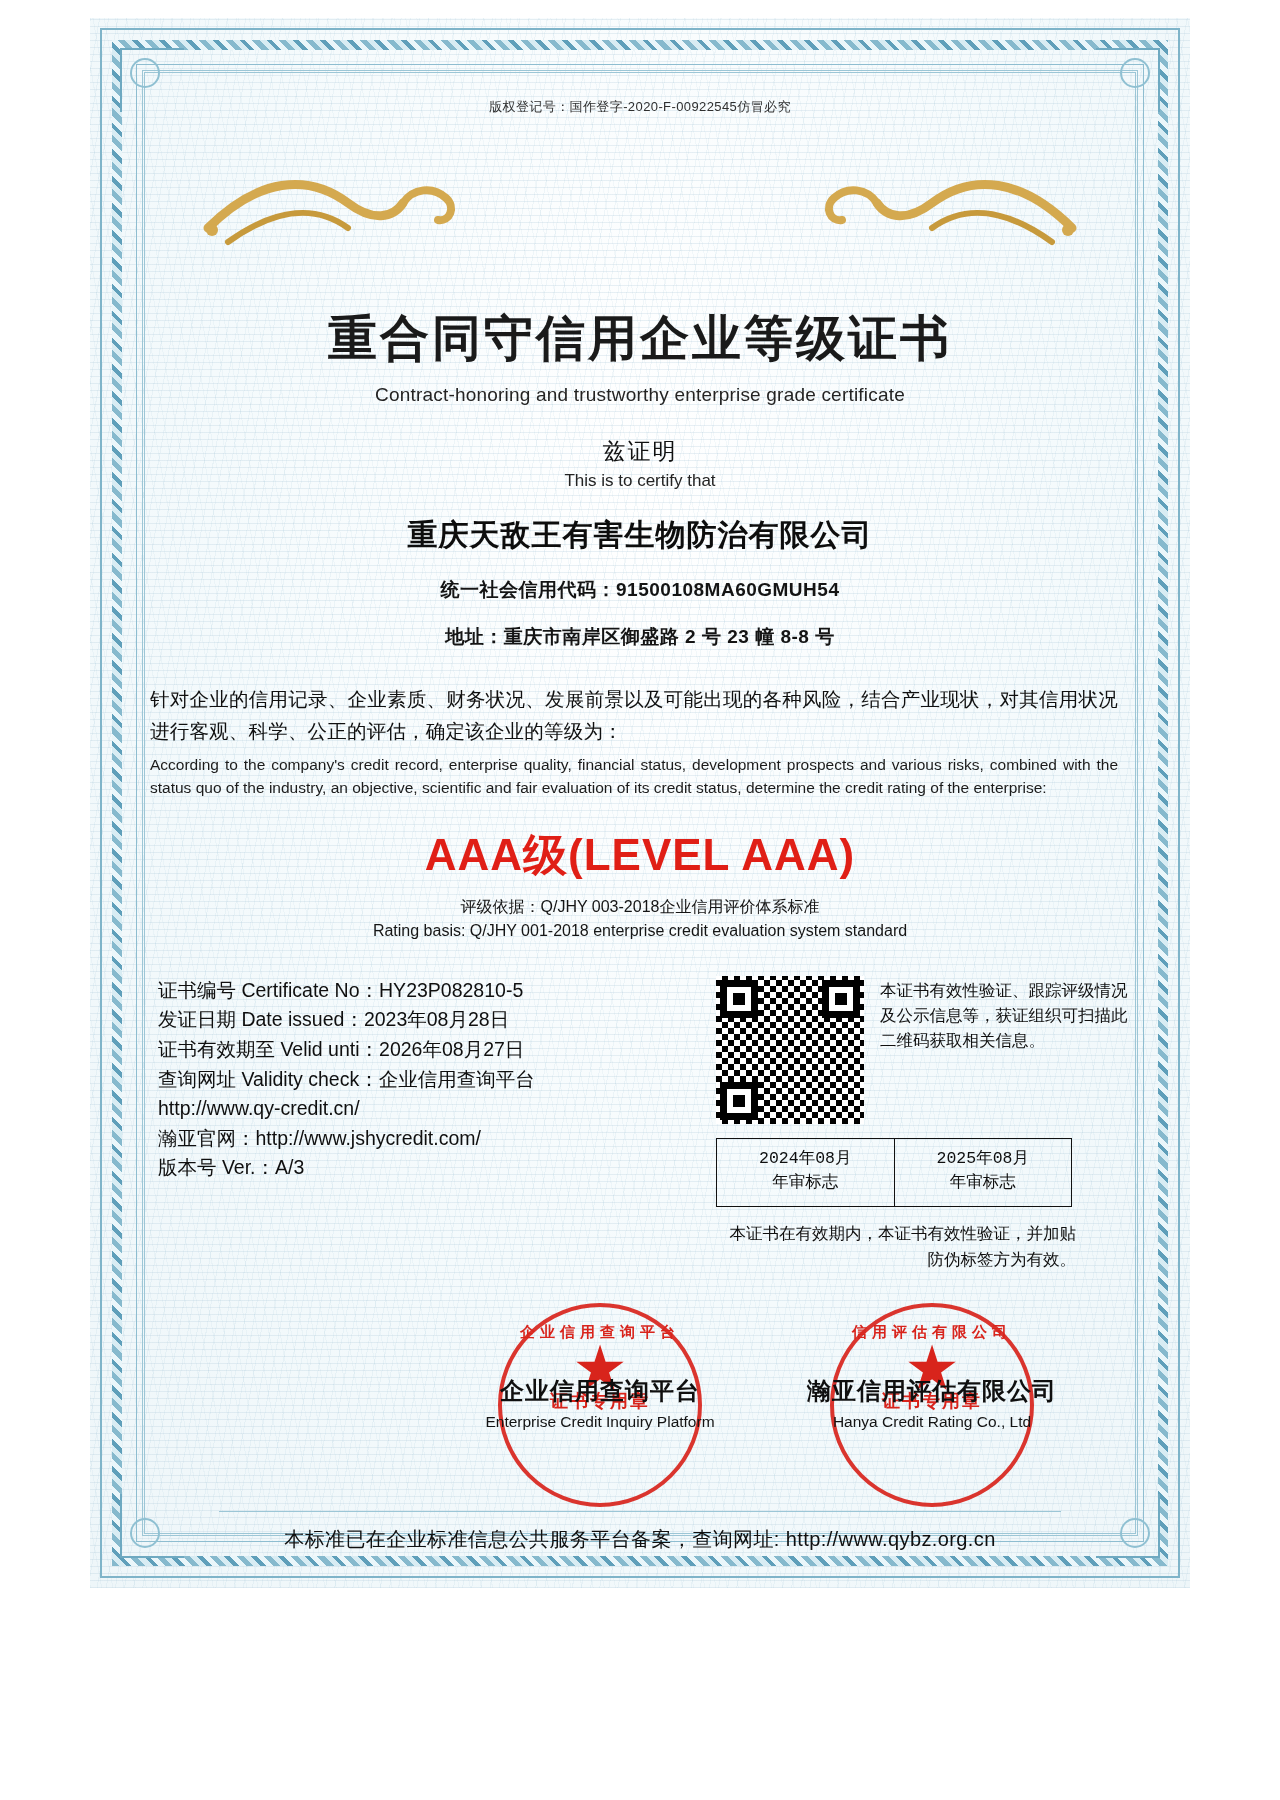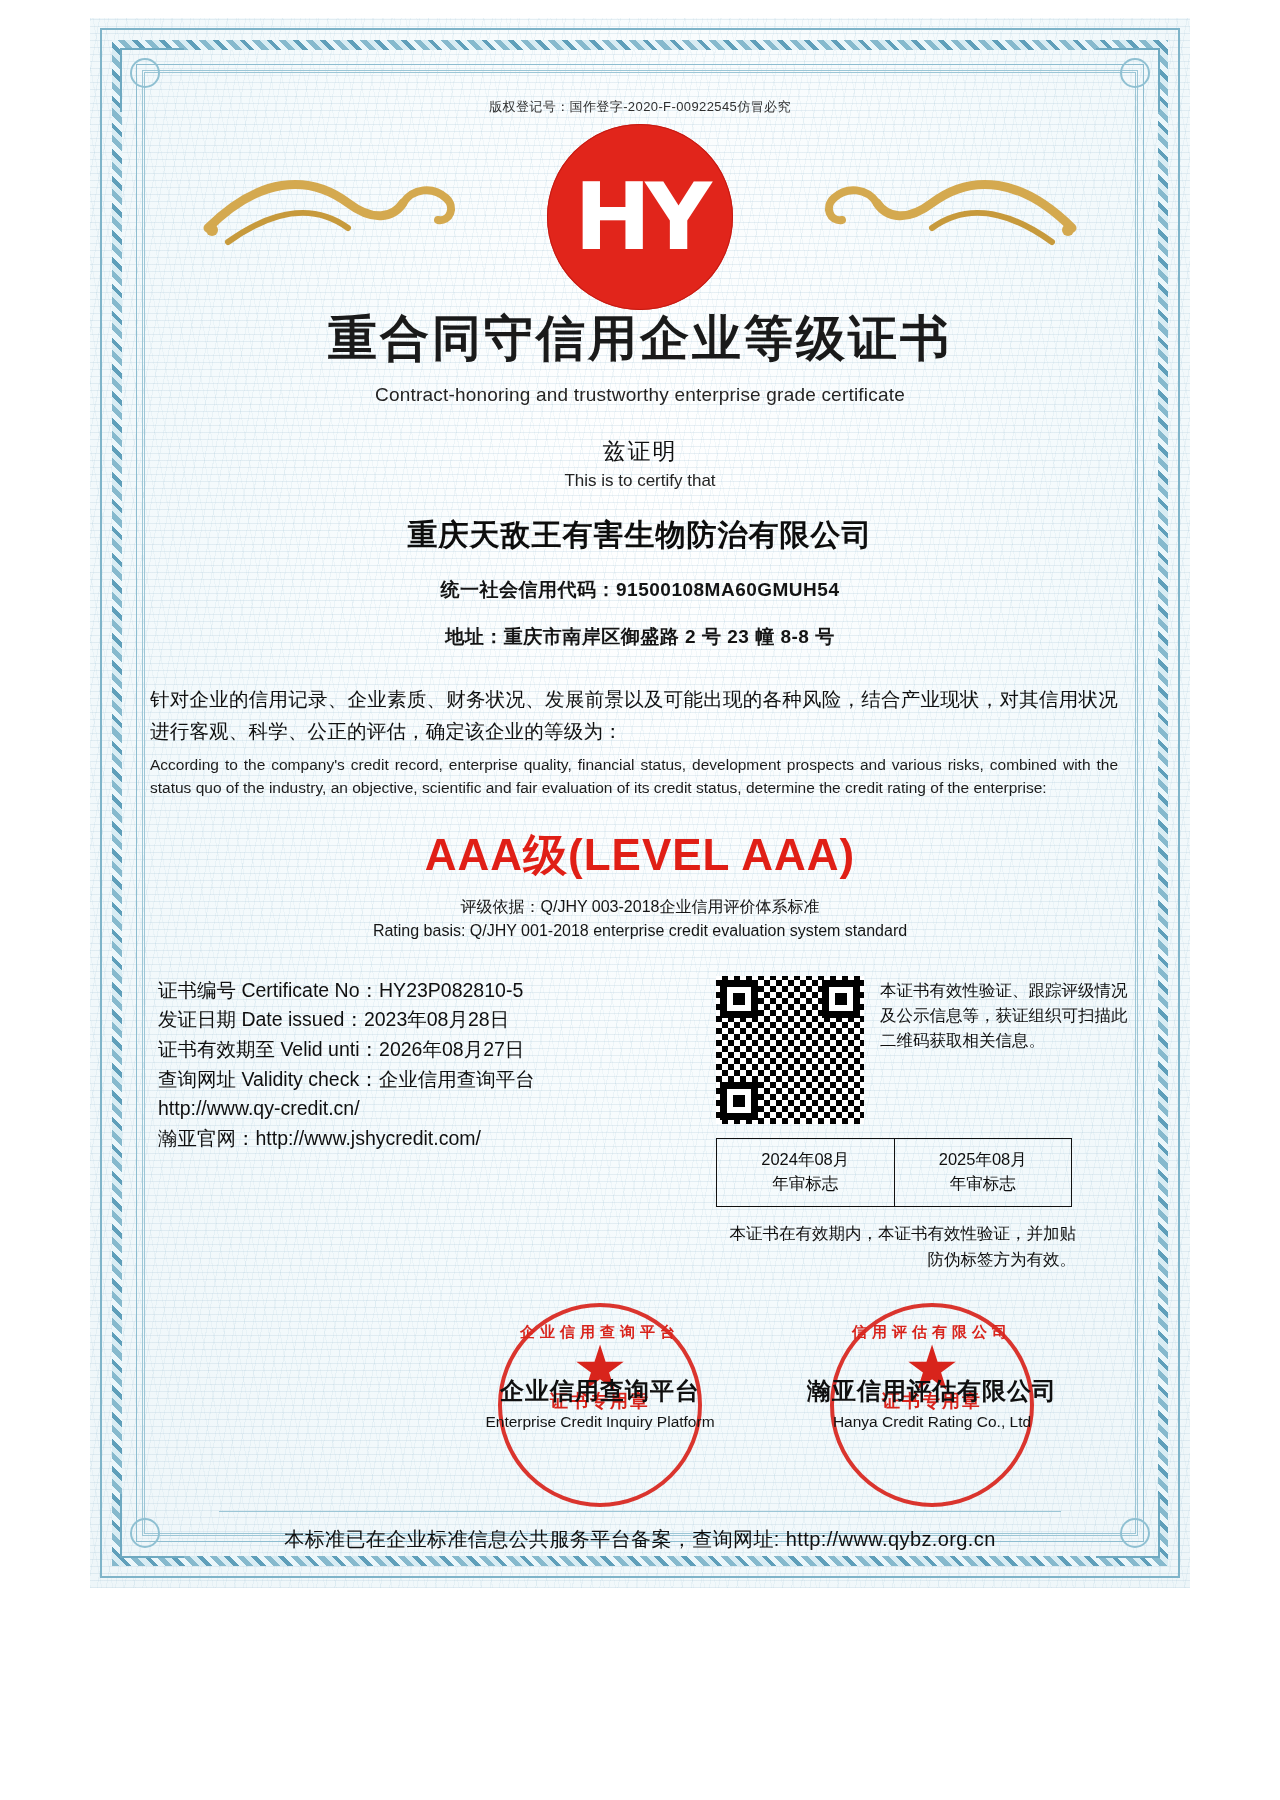--- a/index.html
+++ b/index.html
@@ -306,20 +306,21 @@
     width:356px;
   }
   .stamp-box{
     flex:1;
     border:1.6px solid #111;
     text-align:center;
     padding:8px 0 10px 0;
     font-size:16.5px;
     line-height:1.5;
     color:#0f0f0f;
+    font-family:Liberation Mono, monospace;
   }
   .stamp-box + .stamp-box{ border-left:none; }
   .notice{
     margin-top:14px;
     font-size:16.5px;
     line-height:1.56;
     color:#0f0f0f;
     text-align:right;
     width:360px;
   }
@@ -431,23 +432,20 @@
         <path d="M30,84 C80,48 120,48 150,70" fill="none" stroke="#c79a3c" stroke-width="6" stroke-linecap="round"></path>
         <path d="M205,45 C215,30 235,28 248,40 C258,49 252,64 240,62" fill="none" stroke="#d4a94f" stroke-width="8" stroke-linecap="round"></path>
         <circle cx="14" cy="72" r="6" fill="#d4a94f"></circle>
       </svg>
       <svg class="flourish right" viewBox="0 0 320 110">
         <path d="M310,70 C260,20 210,15 170,45 C145,64 125,60 115,45" fill="none" stroke="#d4a94f" stroke-width="9" stroke-linecap="round"></path>
         <path d="M290,84 C240,48 200,48 170,70" fill="none" stroke="#c79a3c" stroke-width="6" stroke-linecap="round"></path>
         <path d="M115,45 C105,30 85,28 72,40 C62,49 68,64 80,62" fill="none" stroke="#d4a94f" stroke-width="8" stroke-linecap="round"></path>
         <circle cx="306" cy="72" r="6" fill="#d4a94f"></circle>
       </svg>
-      <div class="logo">
-        <div class="hy">HY</div>
-      </div>
     </div>
 
     <div class="title-cn">重合同守信用企业等级证书</div>
     <div class="title-en">Contract-honoring and trustworthy enterprise grade certificate</div>
 
     <div class="certify-cn">兹证明</div>
     <div class="certify-en">This is to certify that</div>
 
     <div class="company">重庆天敌王有害生物防治有限公司</div>
     <div class="code">统一社会信用代码：91500108MA60GMUH54</div>
@@ -463,20 +461,21 @@
     <div class="basis-en">Rating basis: Q/JHY 001-2018 enterprise credit evaluation system standard</div>
 
     <div class="info-area">
       <div class="info-left">
         <div class="line">证书编号 Certificate No：HY23P082810-5</div>
         <div class="line">发证日期 Date issued：2023年08月28日</div>
         <div class="line">证书有效期至 Velid unti：2026年08月27日</div>
         <div class="line">查询网址 Validity check：企业信用查询平台</div>
         <div class="line">http://www.qy-credit.cn/</div>
         <div class="line">瀚亚官网：http://www.jshycredit.com/</div>
+        <div class="line">版本号 Ver.：A/3</div>
       </div>
 
       <div class="info-right">
         <div class="qr-row">
           <div class="qr">
             <span class="finder f1">
                 <i></i>
               </span>
             <span class="finder f2">
                 <i></i>

